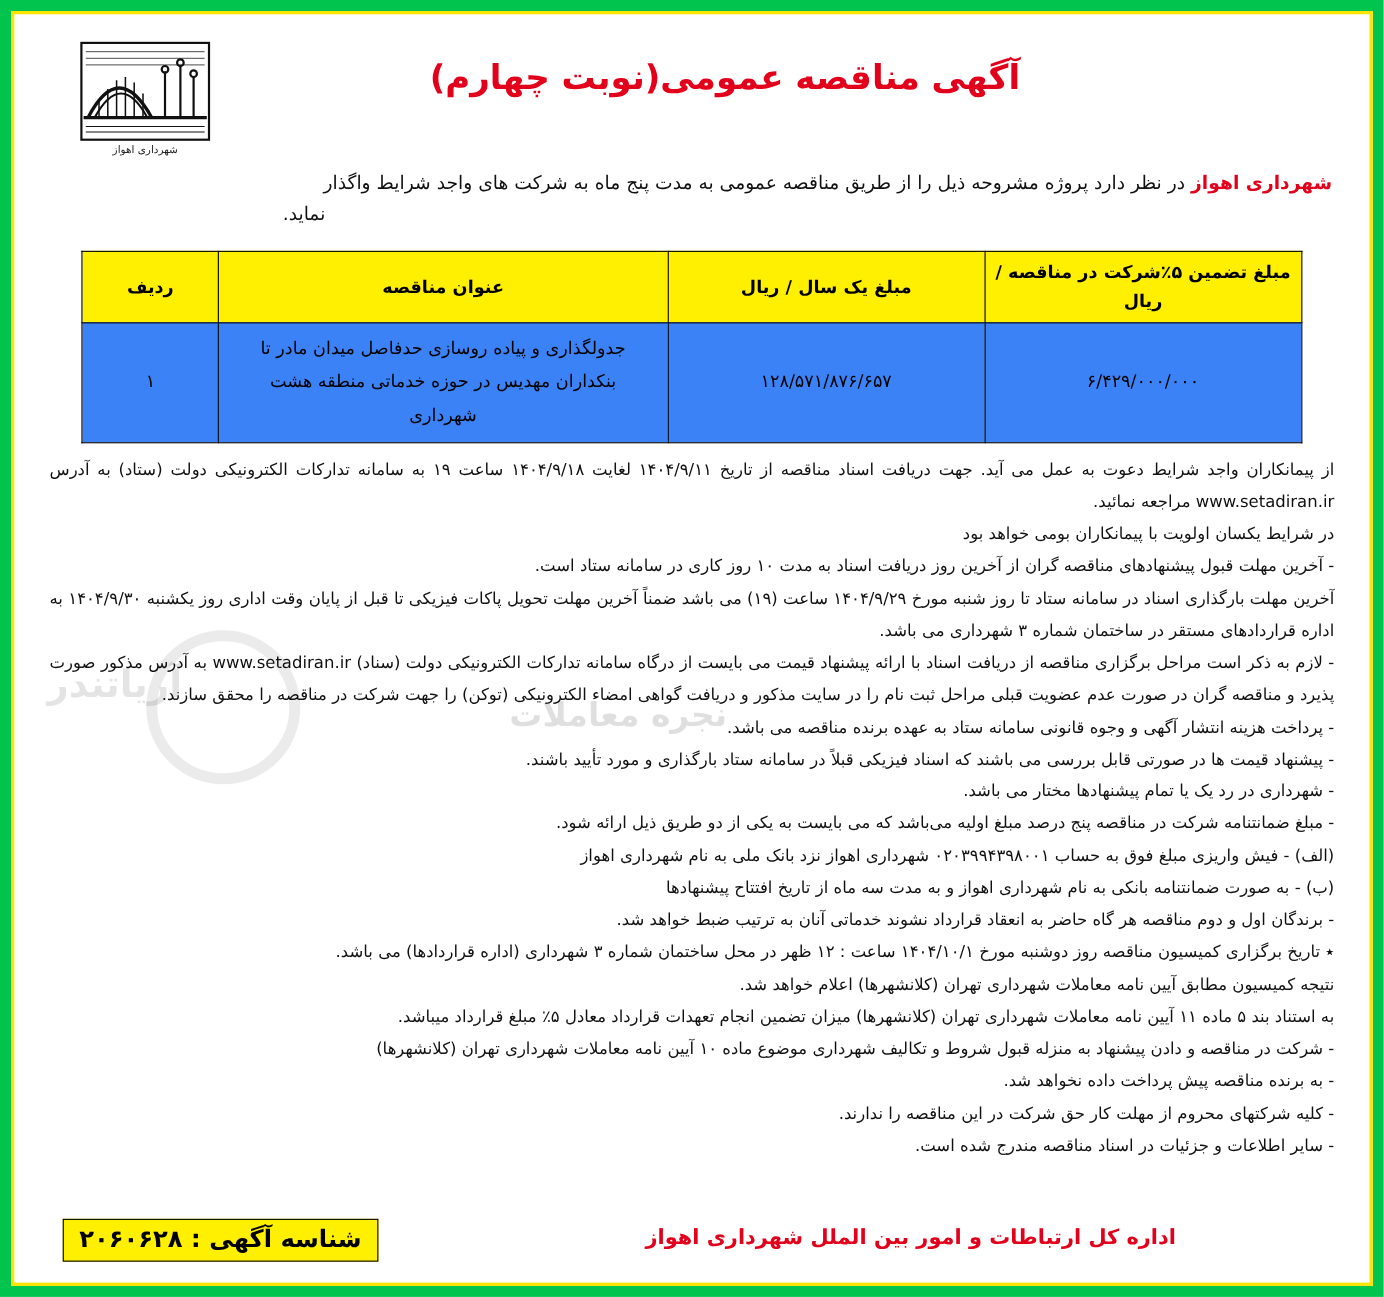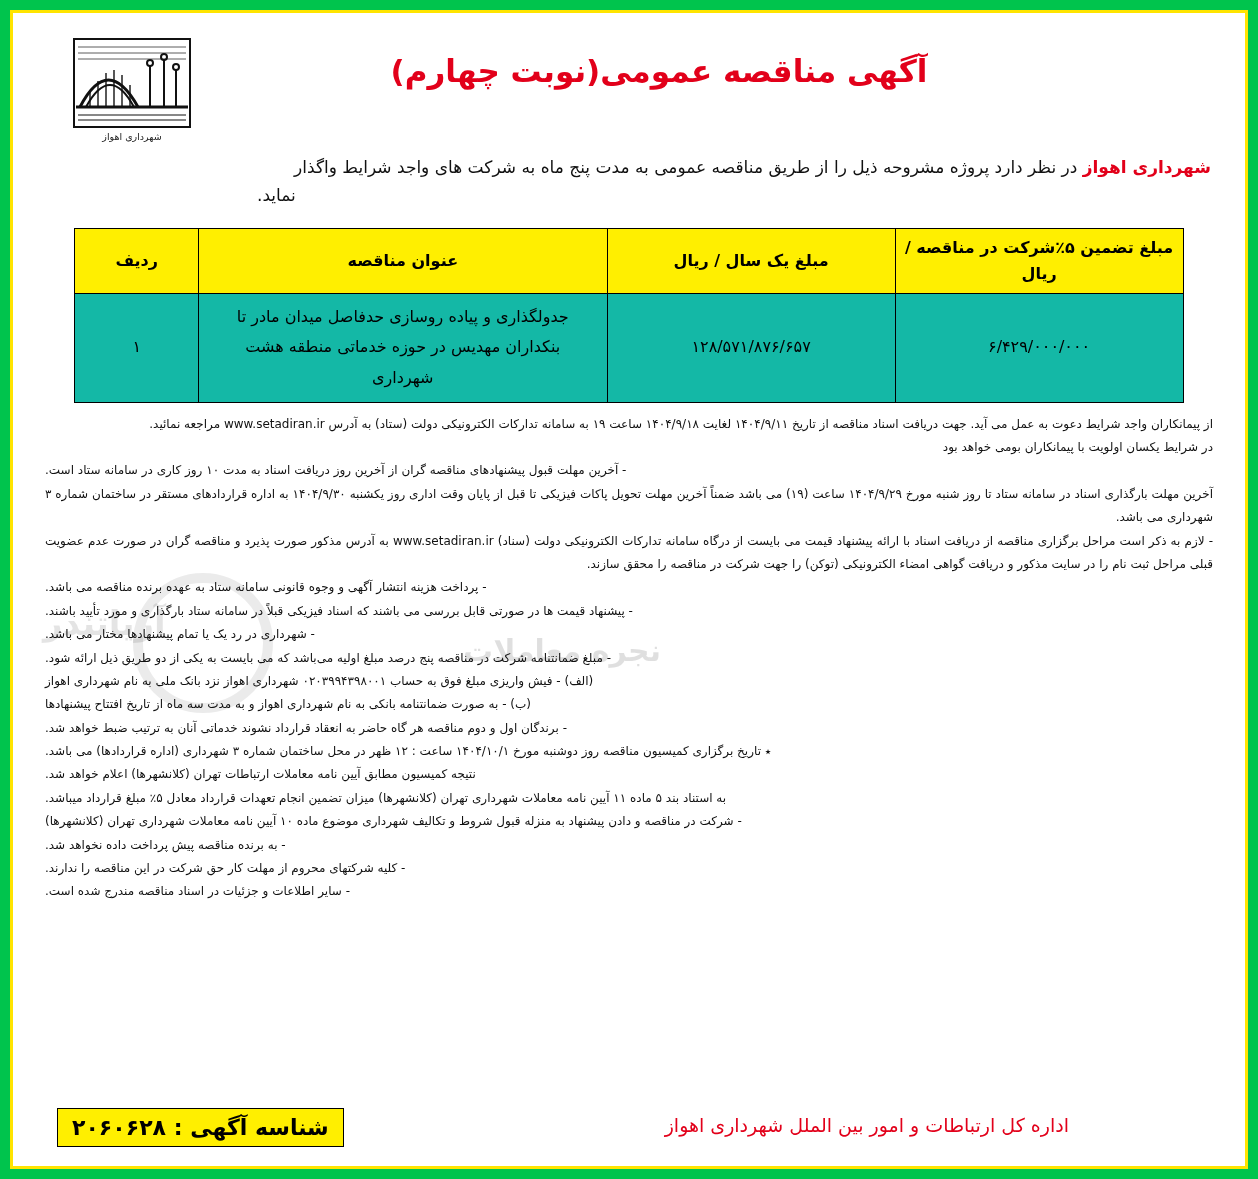--- a/index.html
+++ b/index.html
@@ -83,44 +83,44 @@
   }
   table.bid thead th{
     background:#ffef00;
     font-size:16px;
     font-weight:bold;
     height:62px;
     line-height:1.6;
     color:#000;
   }
   table.bid tbody td{
-    background:#14b8a6;
+    background:#3b82f6;
     font-size:16px;
     height:96px;
     line-height:1.9;
     color:#000;
   }
   .col-row{width:11%;}
   .col-title{width:37%;}
   .col-amount{width:26%;}
   .col-guarantee{width:26%;}
   td.title-cell{padding:6px 14px;line-height:2.0;}
 
   
   .body-text{
-    font-size:12px;
+    font-size:15px;
     line-height:1.95;
     color:#111;
     padding:0 6px;
     position:relative;
     z-index:2;
   }
   .body-text p{margin:0;}
   .p-justify{text-align:justify;}
-  .p-center{text-align:left;}
+  .p-center{text-align:right;}
   .p-right{text-align:right;}
 
   
   .wm{
     position:absolute;
     color:#000;
     opacity:0.10;
     font-weight:bold;
     pointer-events:none;
     white-space:nowrap;
@@ -134,21 +134,21 @@
   }
 
   
   .footer{
     position:absolute;
     left:26px;right:26px;bottom:16px;
     height:42px;
   }
   .footer-org{
     position:absolute;right:150px;top:6px;
-    color:#e2001a;font-weight:normal;font-size:19px;margin-left:44px;
+    color:#e2001a;font-weight:bold;font-size:19px;margin-left:44px;
   }
   .ad-id{
     position:absolute;left:18px;top:0px;
     background:#ffef00;
     border:1px solid #000;
     padding:6px 14px;
     font-size:22px;font-weight:bold;color:#000;
     white-space:nowrap;
   }
 </style>
@@ -239,21 +239,21 @@
         <p class="p-justify">آخرین مهلت بارگذاری اسناد در سامانه ستاد تا روز شنبه مورخ ۱۴۰۴/۹/۲۹ ساعت (۱۹) می باشد ضمناً آخرین مهلت تحویل پاکات فیزیکی تا قبل از پایان وقت اداری روز یکشنبه ۱۴۰۴/۹/۳۰ به اداره قراردادهای مستقر در ساختمان شماره ۳ شهرداری می باشد.</p>
         <p class="p-justify">- لازم به ذکر است مراحل برگزاری مناقصه از دریافت اسناد با ارائه پیشنهاد قیمت می بایست از درگاه سامانه تدارکات الکترونیکی دولت (سناد) www.setadiran.ir به آدرس مذکور صورت پذیرد و مناقصه گران در صورت عدم عضویت قبلی مراحل ثبت نام را در سایت مذکور و دریافت گواهی امضاء الکترونیکی (توکن) را جهت شرکت در مناقصه را محقق سازند.</p>
         <p class="p-center">- پرداخت هزینه انتشار آگهی و وجوه قانونی سامانه ستاد به عهده برنده مناقصه می باشد.</p>
         <p class="p-center">- پیشنهاد قیمت ها در صورتی قابل بررسی می باشند که اسناد فیزیکی قبلاً در سامانه ستاد بارگذاری و مورد تأیید باشند.</p>
         <p class="p-center">- شهرداری در رد یک یا تمام پیشنهادها مختار می باشد.</p>
         <p class="p-center">- مبلغ ضمانتنامه شرکت در مناقصه پنج درصد مبلغ اولیه می‌باشد که می بایست به یکی از دو طریق ذیل ارائه شود.</p>
         <p class="p-center">(الف) - فیش واریزی مبلغ فوق به حساب ۰۲۰۳۹۹۴۳۹۸۰۰۱ شهرداری اهواز نزد بانک ملی به نام شهرداری اهواز</p>
         <p class="p-center">(ب) - به صورت ضمانتنامه بانکی به نام شهرداری اهواز و به مدت سه ماه از تاریخ افتتاح پیشنهادها</p>
         <p class="p-center">- برندگان اول و دوم مناقصه هر گاه حاضر به انعقاد قرارداد نشوند خدماتی آنان به ترتیب ضبط خواهد شد.</p>
         <p class="p-center">٭ تاریخ برگزاری کمیسیون مناقصه روز دوشنبه مورخ ۱۴۰۴/۱۰/۱ ساعت : ۱۲ ظهر در محل ساختمان شماره ۳ شهرداری (اداره قراردادها) می باشد.</p>
-        <p class="p-center">نتیجه کمیسیون مطابق آیین نامه معاملات ارتباطات تهران (کلانشهرها) اعلام خواهد شد.</p>
+        <p class="p-center">نتیجه کمیسیون مطابق آیین نامه معاملات شهرداری تهران (کلانشهرها) اعلام خواهد شد.</p>
         <p class="p-center">به استناد بند ۵ ماده ۱۱ آیین نامه معاملات شهرداری تهران (کلانشهرها) میزان تضمین انجام تعهدات قرارداد معادل ۵٪ مبلغ قرارداد میباشد.</p>
         <p class="p-center">- شرکت در مناقصه و دادن پیشنهاد به منزله قبول شروط و تکالیف شهرداری موضوع ماده ۱۰ آیین نامه معاملات شهرداری تهران (کلانشهرها)</p>
         <p class="p-center">- به برنده مناقصه پیش پرداخت داده نخواهد شد.</p>
         <p class="p-center">- کلیه شرکتهای محروم از مهلت کار حق شرکت در این مناقصه را ندارند.</p>
         <p class="p-center">- سایر اطلاعات و جزئیات در اسناد مناقصه مندرج شده است.</p>
       </div>
 
       <div class="footer">
         <div class="footer-org">اداره کل ارتباطات و امور بین الملل شهرداری اهواز</div>
         <div class="ad-id">

